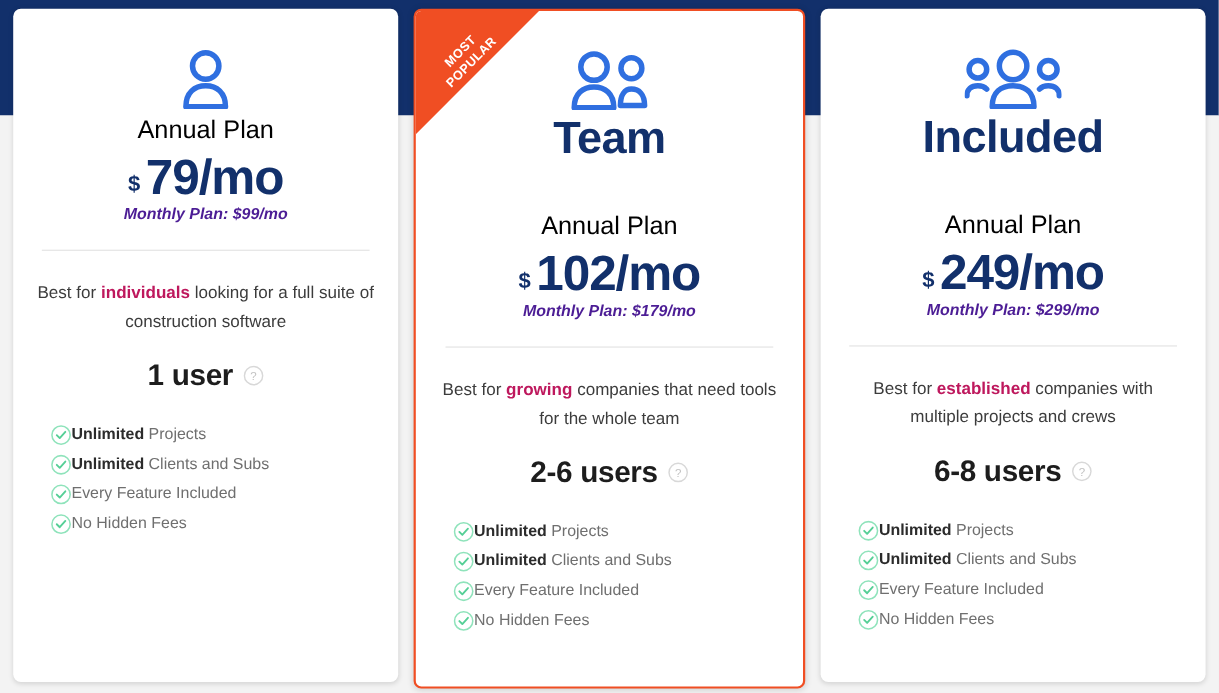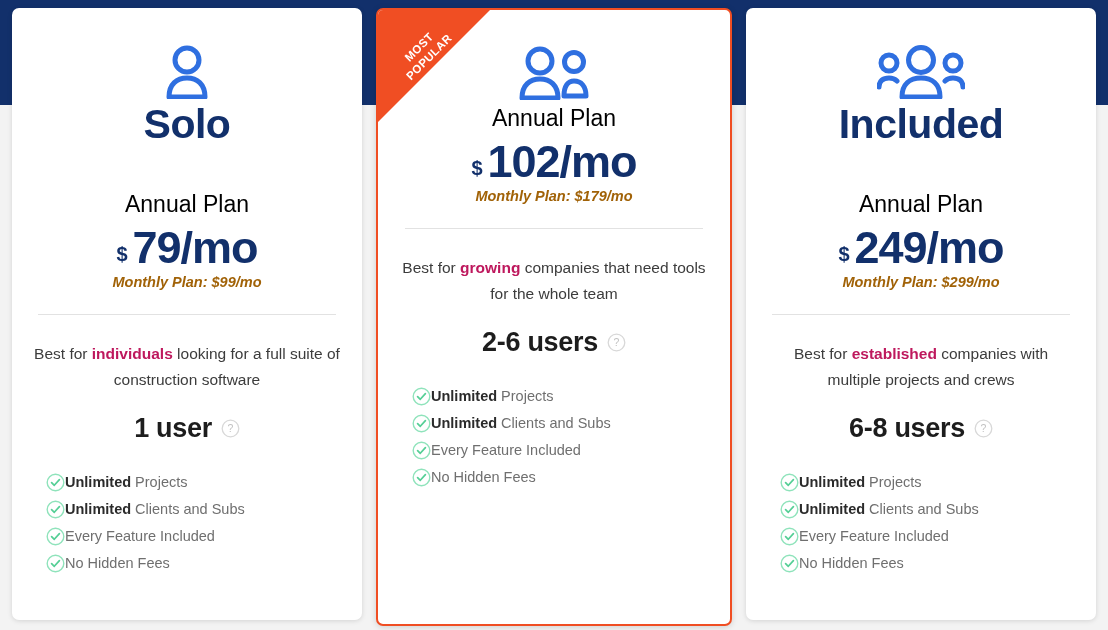--- a/index.html
+++ b/index.html
@@ -142,21 +142,21 @@
   .price-amount {
     font-size: 45px;
     font-weight: bold;
     letter-spacing: -1px;
     line-height: 1.05;
   }
   .alt-price {
     font-size: 14.5px;
     font-style: italic;
     font-weight: bold;
-    color: #a16207;
+    color: #4c1d95;
     margin-bottom: 24px;
   }
 
   .divider {
     width: 298px;
     height: 1px;
     background: #e2e2e2;
     margin-bottom: 26px;
   }
 
@@ -212,21 +212,20 @@
 <div id="page-bg"></div>
 
 <div id="pricing-row">
     <div class="plan-card">
       <div class="plan-icon">
         <svg width="52" height="56" viewBox="0 0 52 56" fill="none">
       <circle cx="26" cy="17" r="12" stroke="#2f6fe0" stroke-width="5"></circle>
       <path d="M8 54 C8 41 16 35 26 35 C36 35 44 41 44 54 Z" stroke="#2f6fe0" stroke-width="5" stroke-linejoin="round" fill="none"></path>
     </svg>
       </div>
-      <div class="plan-name">Solo</div>
       <div class="period-label">Annual Plan</div>
       <div class="price-line">
       <span class="price-currency">$</span>
       <span class="price-amount">79/mo</span>
     </div>
       <div class="alt-price">Monthly Plan: $99/mo</div>
       <div class="divider"></div>
       <div class="plan-desc">
       <span>Best for </span><b>individuals</b><span> looking for a full suite of construction software</span>
     </div>
@@ -287,20 +286,21 @@
         </div>
       </div>
       <div class="plan-icon">
         <svg width="76" height="56" viewBox="0 0 76 56" fill="none">
       <circle cx="24" cy="17" r="12" stroke="#2f6fe0" stroke-width="5"></circle>
       <path d="M6 54 C6 41 14 35 24 35 C34 35 42 41 42 54 Z" stroke="#2f6fe0" stroke-width="5" stroke-linejoin="round" fill="none"></path>
       <circle cx="58" cy="18" r="9.5" stroke="#2f6fe0" stroke-width="5"></circle>
       <path d="M48 52 C48 42 52 37 58 37 C65 37 70 42 70 52 Z" stroke="#2f6fe0" stroke-width="5" stroke-linejoin="round" fill="none"></path>
     </svg>
       </div>
+      <div class="plan-name">Team</div>
       <div class="period-label">Annual Plan</div>
       <div class="price-line">
       <span class="price-currency">$</span>
       <span class="price-amount">102/mo</span>
     </div>
       <div class="alt-price">Monthly Plan: $179/mo</div>
       <div class="divider"></div>
       <div class="plan-desc">
       <span>Best for </span><b>growing</b><span> companies that need tools for the whole team</span>
     </div>

